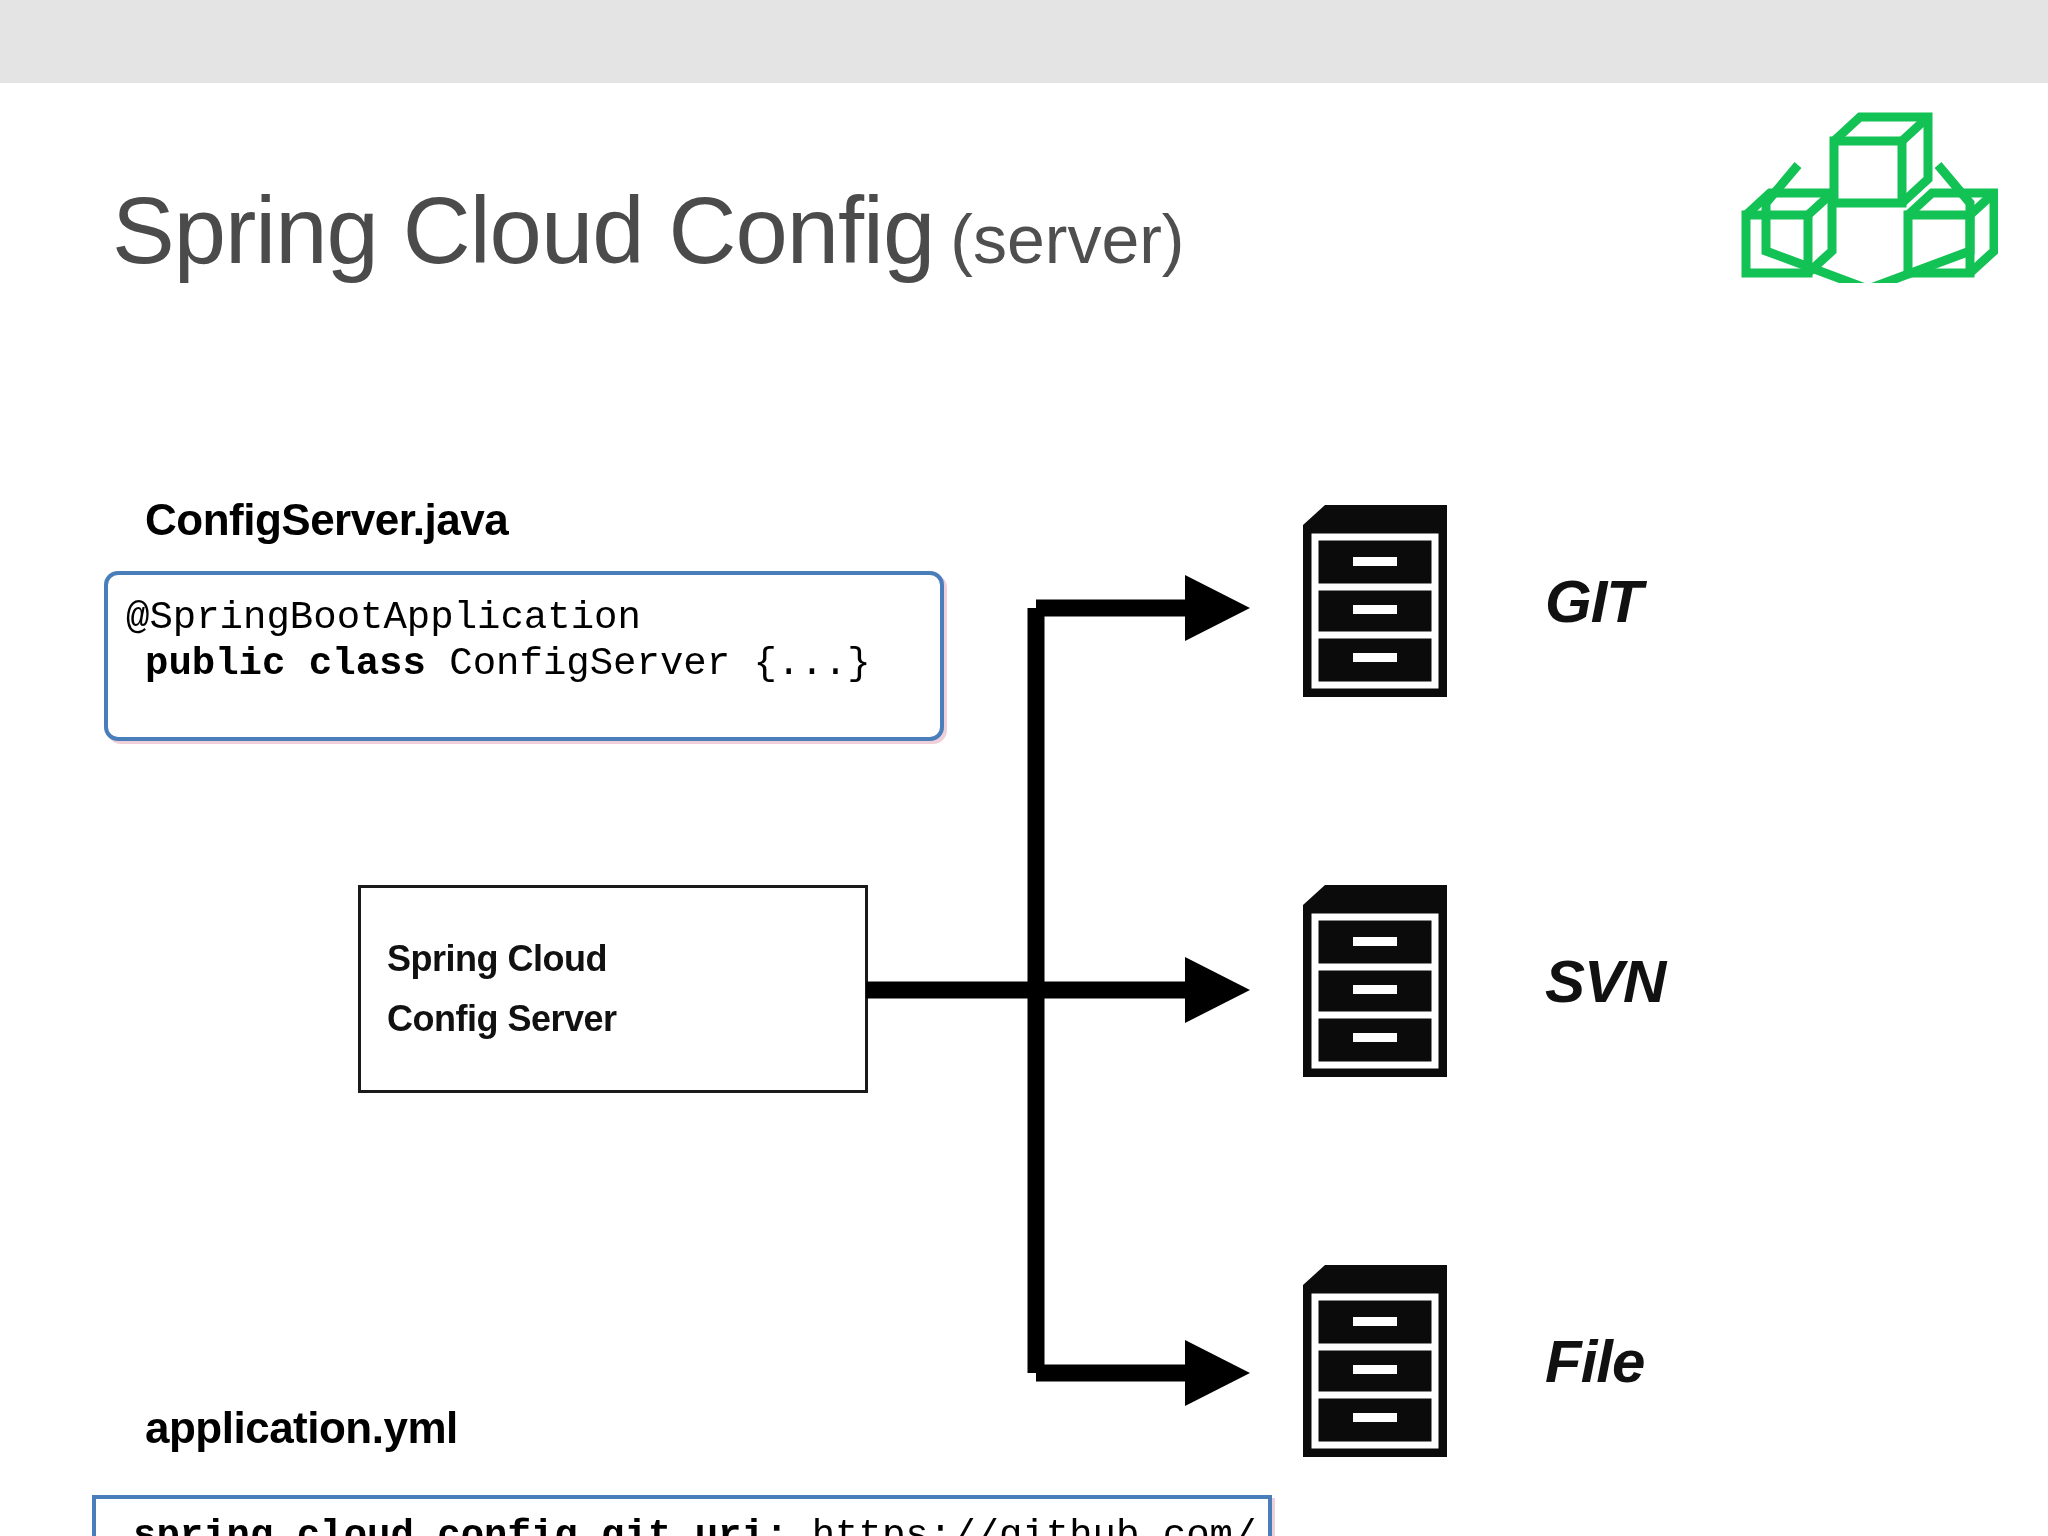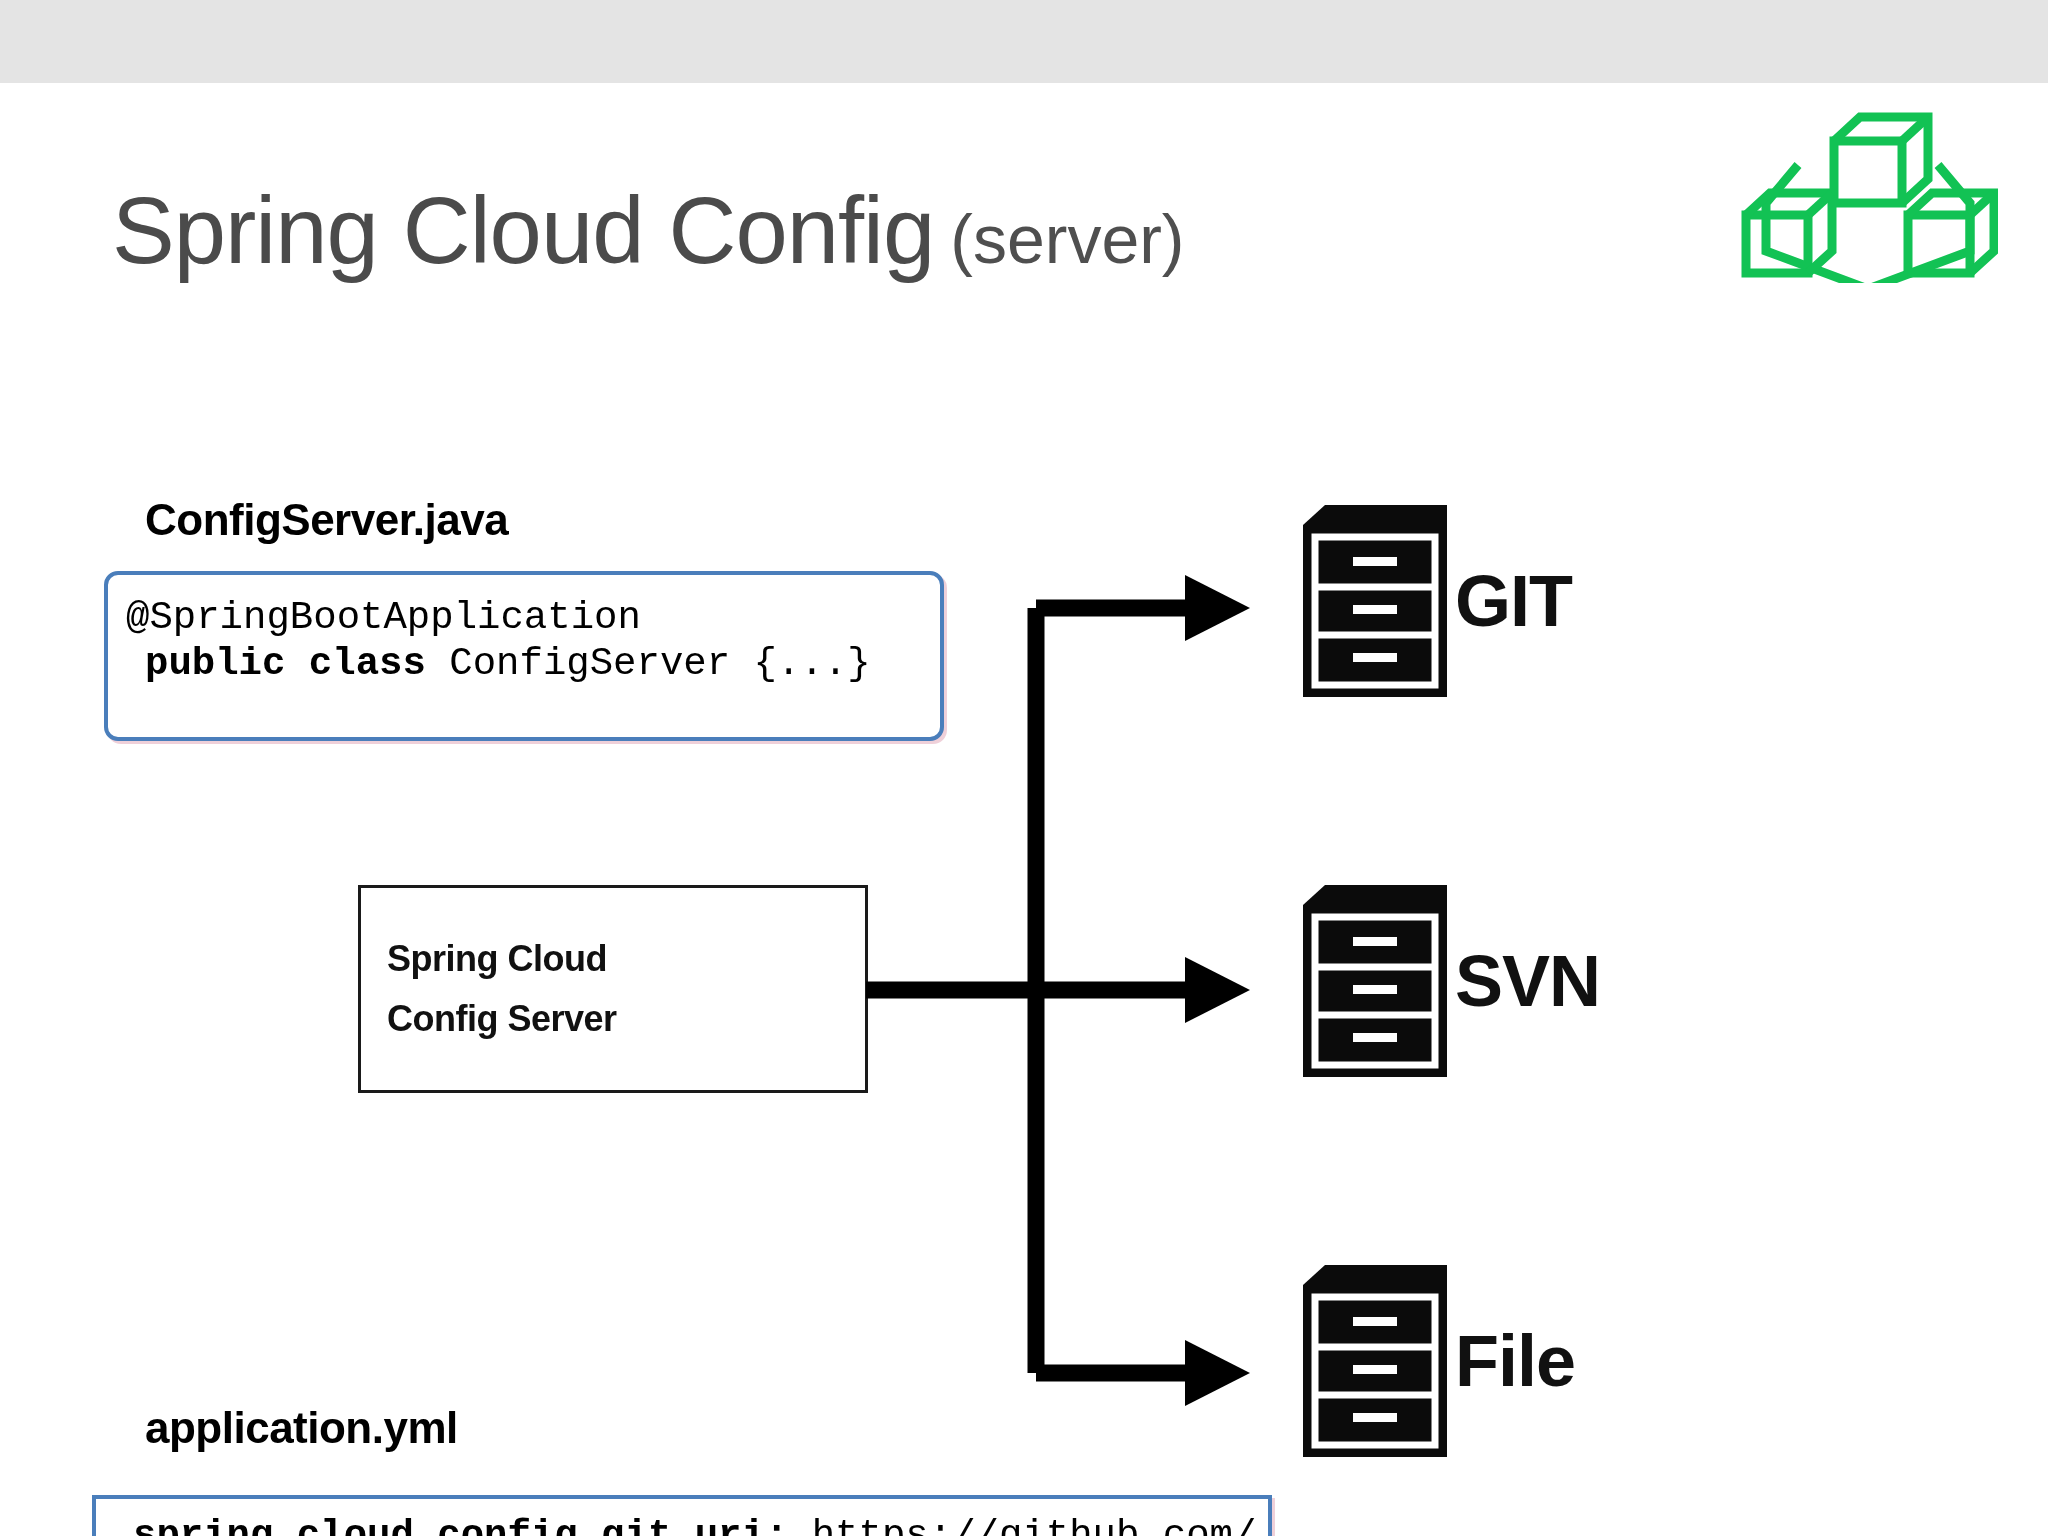--- a/index.html
+++ b/index.html
@@ -151,25 +151,27 @@
   #repo-git  { left: 1295px; top: 418px; }
   #repo-svn  { left: 1295px; top: 798px; }
   #repo-file { left: 1295px; top: 1178px; }
 
   .repo-icon {
     width: 160px;
     height: 200px;
     flex: 0 0 auto;
   }
   .repo-label {
-    font-size: 72px;
+    font-size: 60px;
     font-weight: bold;
     color: #111111;
+    margin-left: 90px;
     letter-spacing: -1px;
     white-space: nowrap;
+    font-style: italic;
   }
 </style>
 </head>
 <body>
 
 <div id="top-bar"></div>
 
 <div id="slide">
 
   <div id="title-block">

